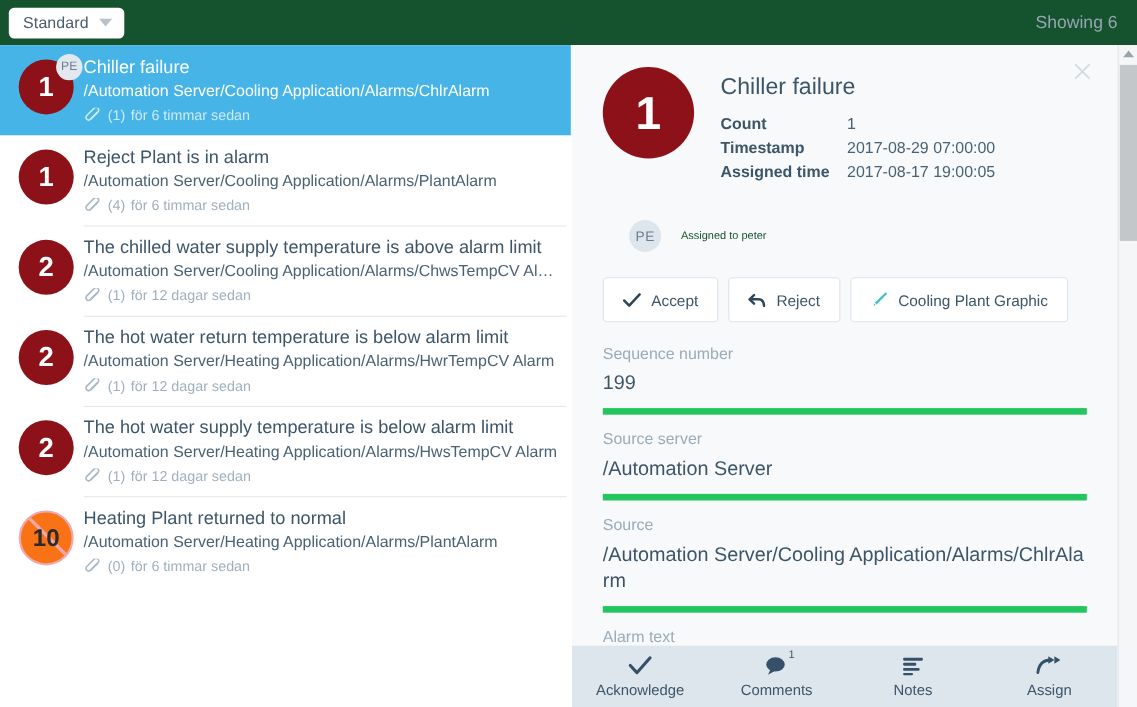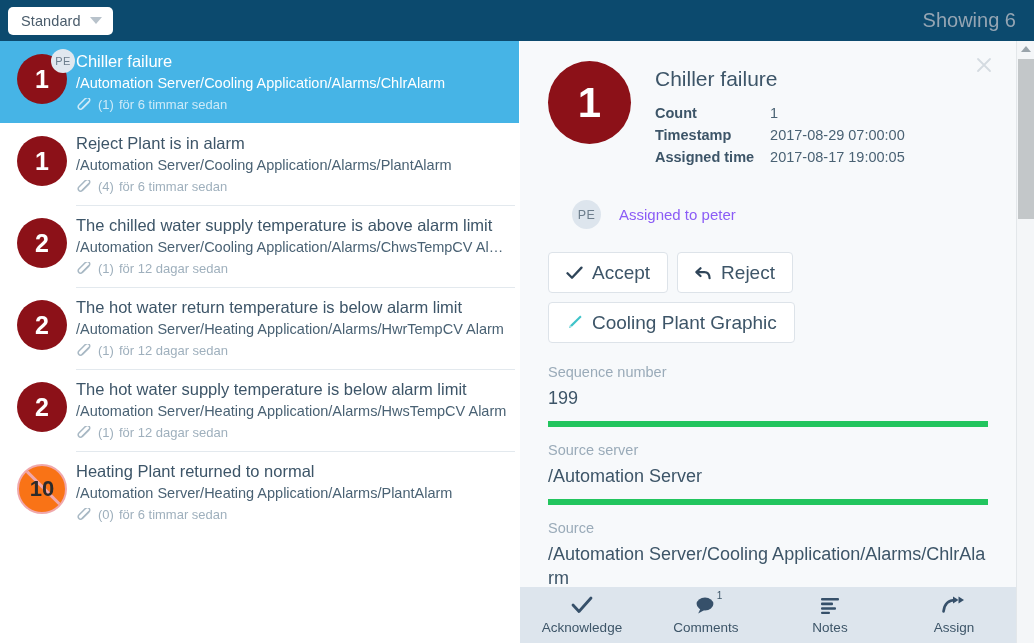--- a/index.html
+++ b/index.html
@@ -15,21 +15,21 @@
   #app {
     position: relative;
     width: 1034px; height: 643px;
     overflow: hidden;
   }
 
   
   .topbar {
     position: absolute; left: 0; top: 0;
     width: 1034px; height: 41px;
-    background: #0c4a6e;
+    background: #14532d;
     display: flex; align-items: center;
   }
   .filter-pill {
     margin-left: 8px;
     height: 28px;
     background: #ffffff;
     border-radius: 5px;
     display: flex; align-items: center;
     padding: 0 11px 0 13px;
     cursor: pointer;
@@ -43,21 +43,21 @@
   .caret-down {
     margin-left: 9px;
     width: 0; height: 0;
     border-left: 6.5px solid transparent;
     border-right: 6.5px solid transparent;
     border-top: 7px solid #b8c2cb;
   }
   .showing {
     margin-left: auto;
     margin-right: 18px;
-    font-size: 20px;
+    font-size: 16px;
     color: #95a5b3;
   }
 
   
   .list-pane {
     position: absolute;
     left: 0; top: 41px;
     width: 519px; height: 602px;
     background: #ffffff;
     overflow: hidden;
@@ -244,40 +244,40 @@
     border-radius: 50%;
     background: #dde5ed;
     color: #6c7d8c;
     font-size: 12.5px;
     display: flex; align-items: center; justify-content: center;
     letter-spacing: .4px;
     flex: 0 0 29px;
   }
   .assigned-text {
     margin-left: 18px;
-    font-size: 15px;
-    color: #8b5cf6;
+    font-size: 10px;
+    color: #14532d;
     text-align: center;
   }
 
   .btn-row {
     display: flex;
     margin-top: 23px;
     gap: 9px;
     flex-wrap: wrap;
   }
   .act-btn {
     background: #ffffff;
     border: 1px solid #dde3e9;
     border-radius: 4px;
     height: 41px;
     padding: 0 17px;
     display: inline-flex;
     align-items: center;
-    font-size: 19px;
+    font-size: 14px;
     color: #3d5568;
     cursor: pointer;
   }
   .act-btn .bi { margin-right: 9px; display: inline-flex; }
 
   .field {
     border-bottom: 6px solid #22c55e;
     padding: 13px 0 11px 0;
   }
   .field:first-of-type { padding-top: 19px; }

